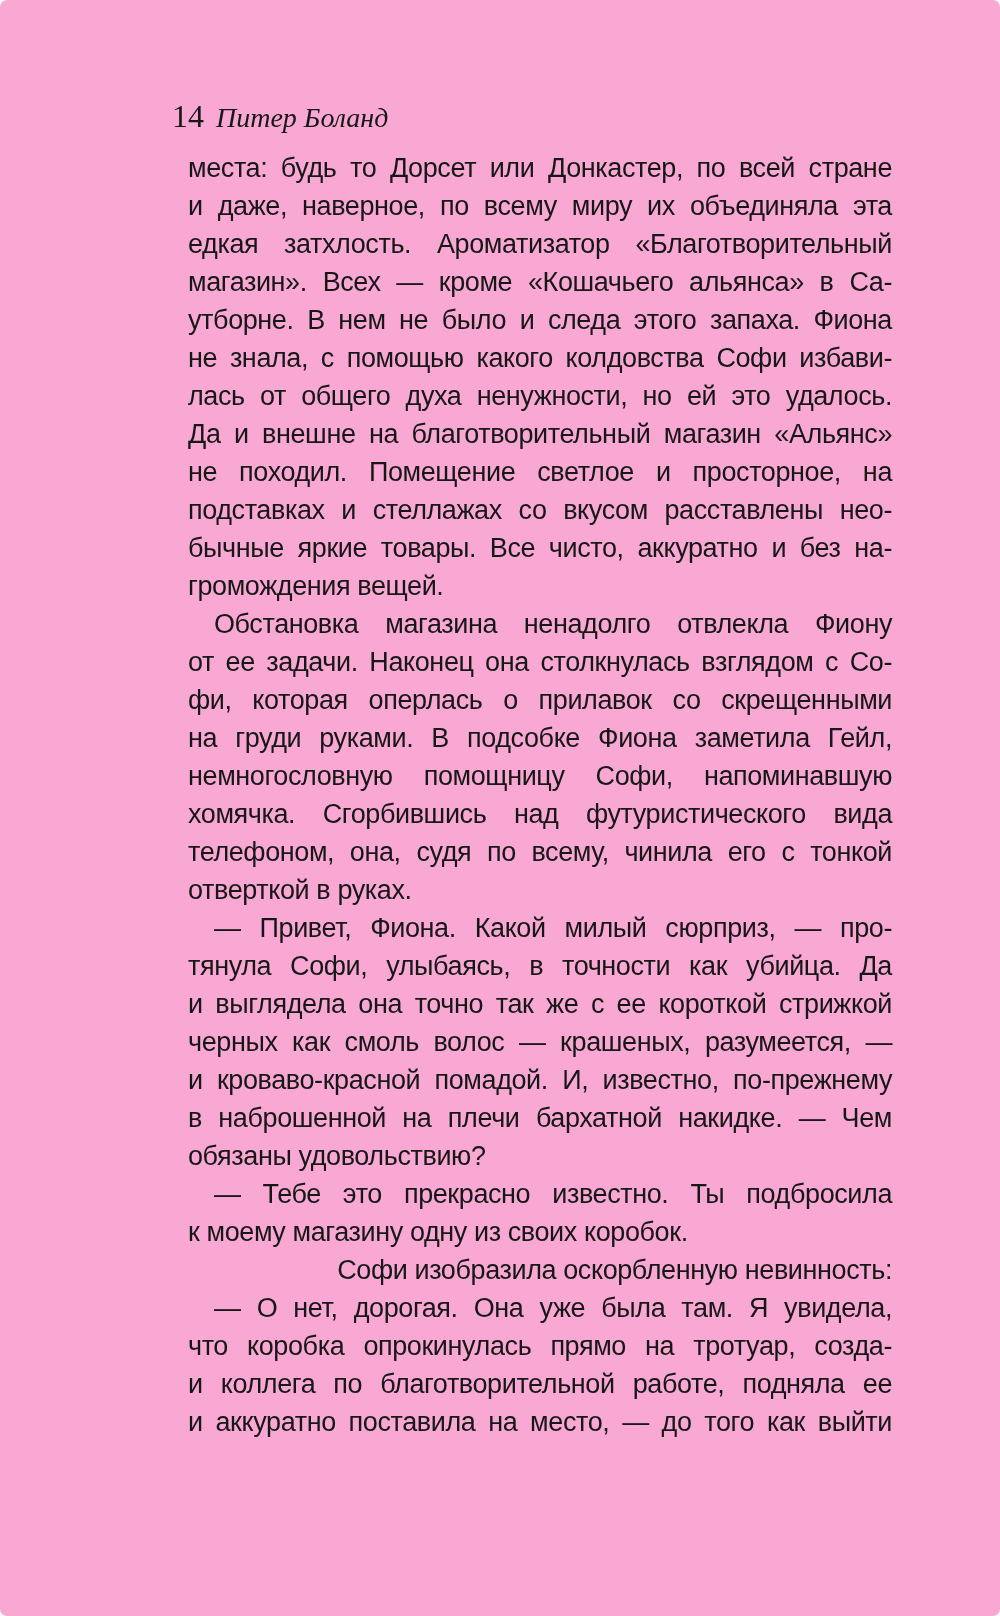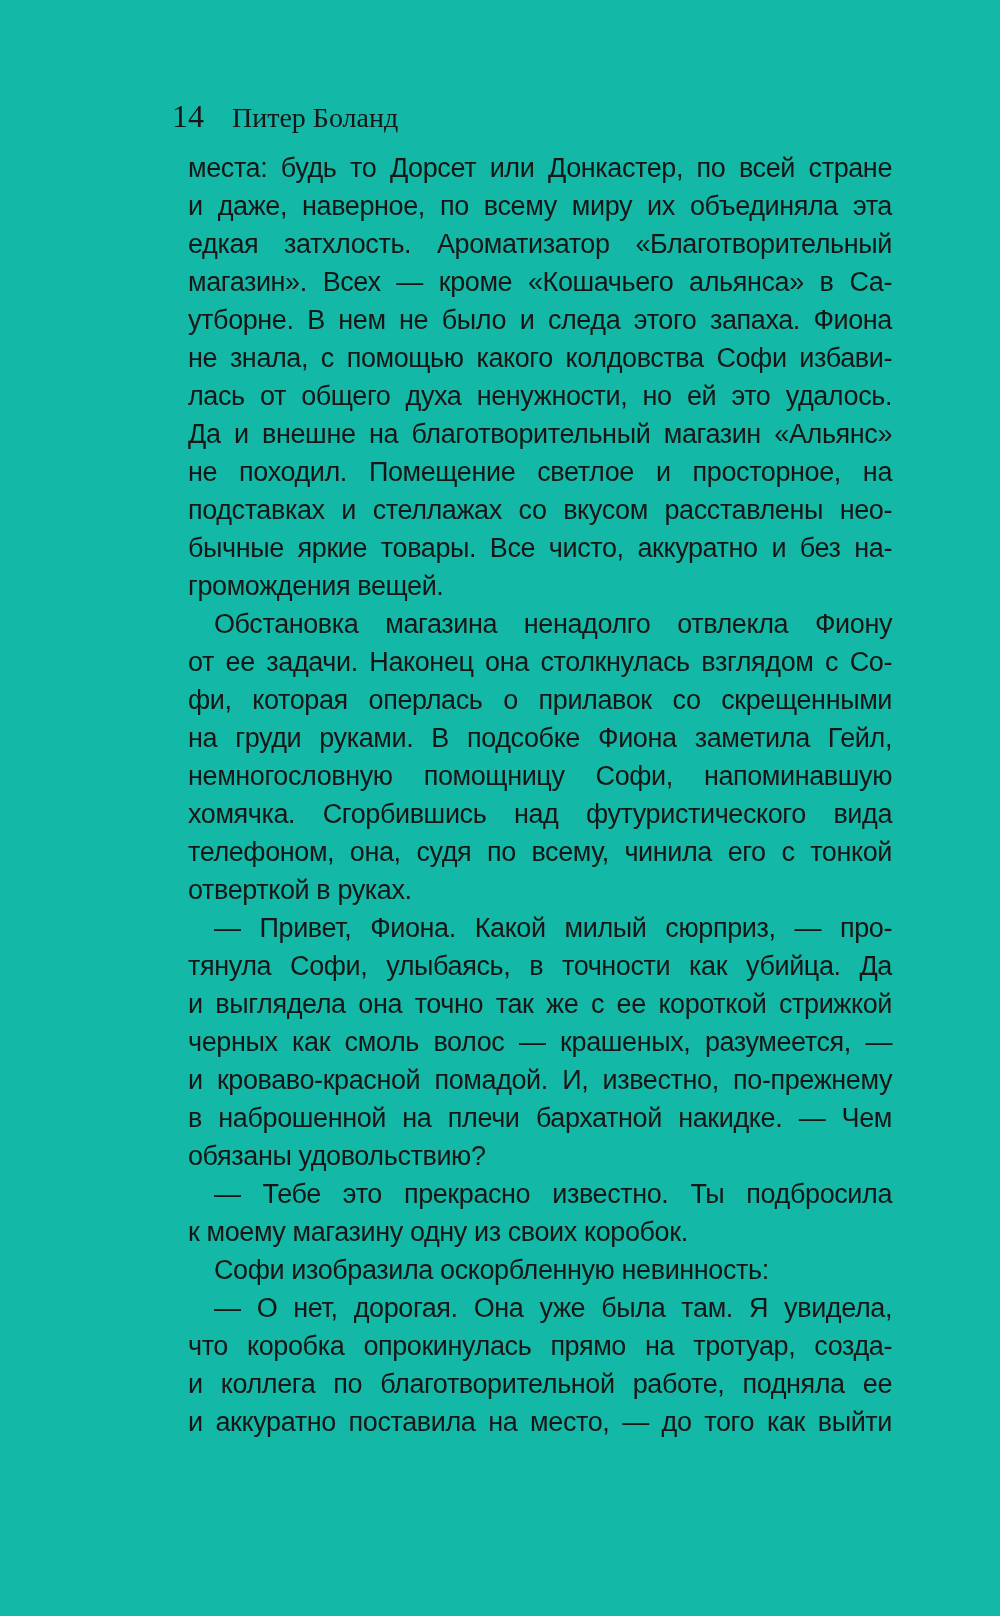--- a/index.html
+++ b/index.html
@@ -9,42 +9,44 @@
   body {
     width: 1000px;
     height: 1616px;
     background: #ffffff;
     overflow: hidden;
   }
   .page {
     position: relative;
     width: 1000px;
     height: 1616px;
-    background: #14b8a6;
+    background: #f9a8d4;
     color: #171717;
+    border-radius: 7px;
   }
   .running-header {
     position: absolute;
     left: 172px;
     top: 100px;
     white-space: nowrap;
     display: flex;
     align-items: baseline;
   }
   .page-number {
     font-family: "Liberation Serif", serif;
     font-size: 32px;
     line-height: 1;
     color: #171717;
   }
   .running-head {
     font-family: "Liberation Serif", serif;
+    font-style: italic;
     font-size: 28px;
     line-height: 1;
-    margin-left: 28px;
+    margin-left: 12px;
     color: #171717;
   }
   .text-block {
     position: absolute;
     left: 188px;
     top: 149px;
     width: 704px;
     font-family: "Liberation Sans", sans-serif;
     font-size: 27px;
     line-height: 38px;
@@ -55,20 +57,21 @@
     text-align: justify;
     text-align-last: justify;
     white-space: normal;
   }
   .line.last {
     text-align: left;
     text-align-last: auto;
   }
   .line.indent {
     text-indent: 26px;
+    text-align: right;
   }
 </style>
 </head>
 <body>
 
 <div class="page">
   <header class="running-header">
     <span class="page-number">14</span>
     <span class="running-head">Питер Боланд</span>
   </header>

